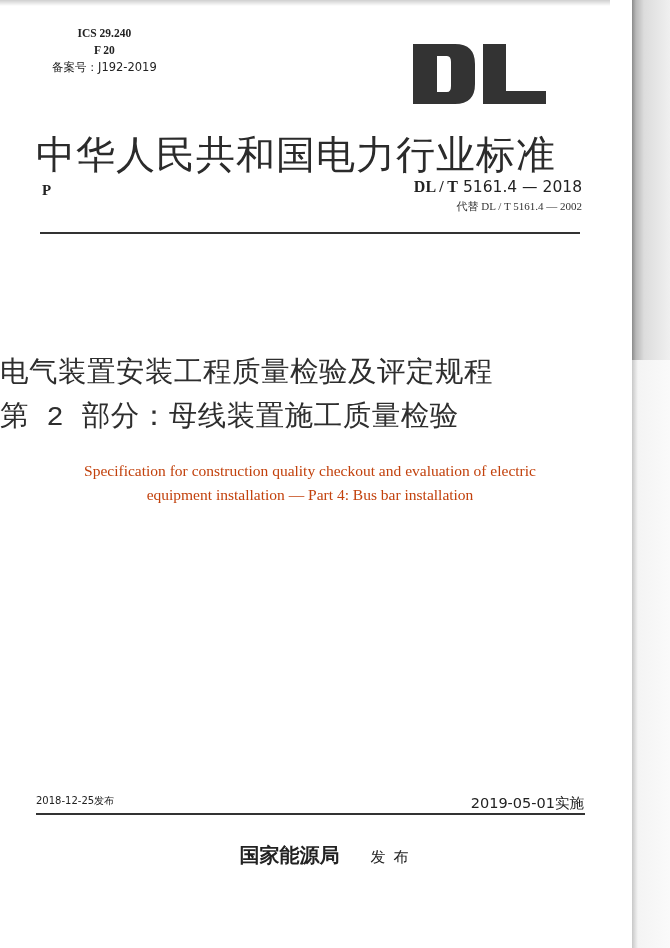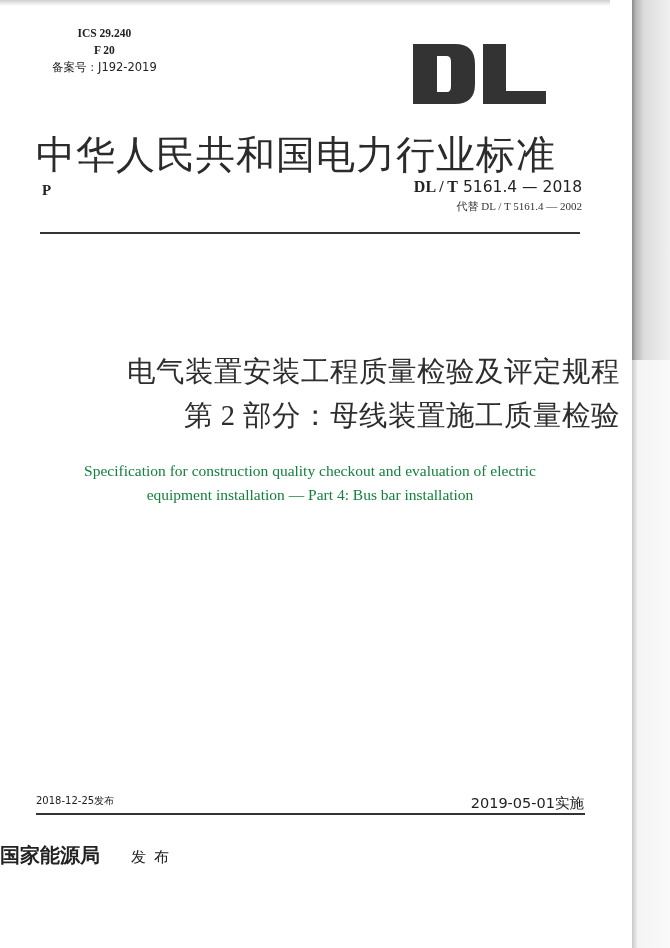--- a/index.html
+++ b/index.html
@@ -39,40 +39,40 @@
     position: absolute; right: 88px; top: 178px; text-align: right;
     font-size: 15.5px; color: #222; white-space: nowrap;
   }
   .std-no .prefix { font-family: "Liberation Serif", serif; font-weight: bold; font-size: 16px; margin-top: 28px; }
   .std-replace {
     position: absolute; right: 88px; top: 199px; text-align: right;
     font-family: "Liberation Serif", serif; font-size: 11px; color: #333; white-space: nowrap;
   }
   .rule-top { position: absolute; left: 40px; top: 232px; width: 540px; height: 2px; background: #333; }
   .cn-title {
-    position: absolute; left: 0; width: 620px; text-align: right;
-    font-family: Liberation Serif, serif; font-size: 28.5px; color: #2e2e2e; letter-spacing: 0.5px;
+    position: absolute; left: 0; width: 620px; text-align: left;
+    font-family: Liberation Mono, monospace; font-size: 28.5px; color: #2e2e2e; letter-spacing: 0.5px;
     white-space: nowrap;
   }
   .cn-title.l1 { top: 353px; }
   .cn-title.l2 { top: 397px; }
   .en-title {
     position: absolute; left: 0; width: 620px; text-align: center;
-    font-family: "Liberation Serif", serif; font-size: 15.5px; line-height: 24px; color: #15803d;
+    font-family: "Liberation Serif", serif; font-size: 15.5px; line-height: 24px; color: #c2410c;
     top: 459px;
   }
   .date-left {
     position: absolute; left: 36px; top: 794px; font-size: 10px; color: #222; white-space: nowrap;
   }
   .date-right {
     position: absolute; right: 86px; top: 794px; font-size: 14.5px; color: #222; white-space: nowrap;
   }
   .rule-bottom { position: absolute; left: 36px; top: 813px; width: 549px; height: 2px; background: #333; }
   .publisher {
-    position: absolute; left: 0; width: 620px; top: 842px; white-space: nowrap;
+    position: absolute; left: 0; width: 620px; top: 842px; text-align: center; white-space: nowrap; padding-left: 18px;
   }
   .publisher .org {
     font-family: "DejaVu Serif", serif; font-weight: bold; font-size: 20px; color: #222;
   }
   .publisher .act {
     font-size: 15px; color: #222; margin-left: 26px; letter-spacing: 8px;
   }
 </style>
 </head>
 <body>

